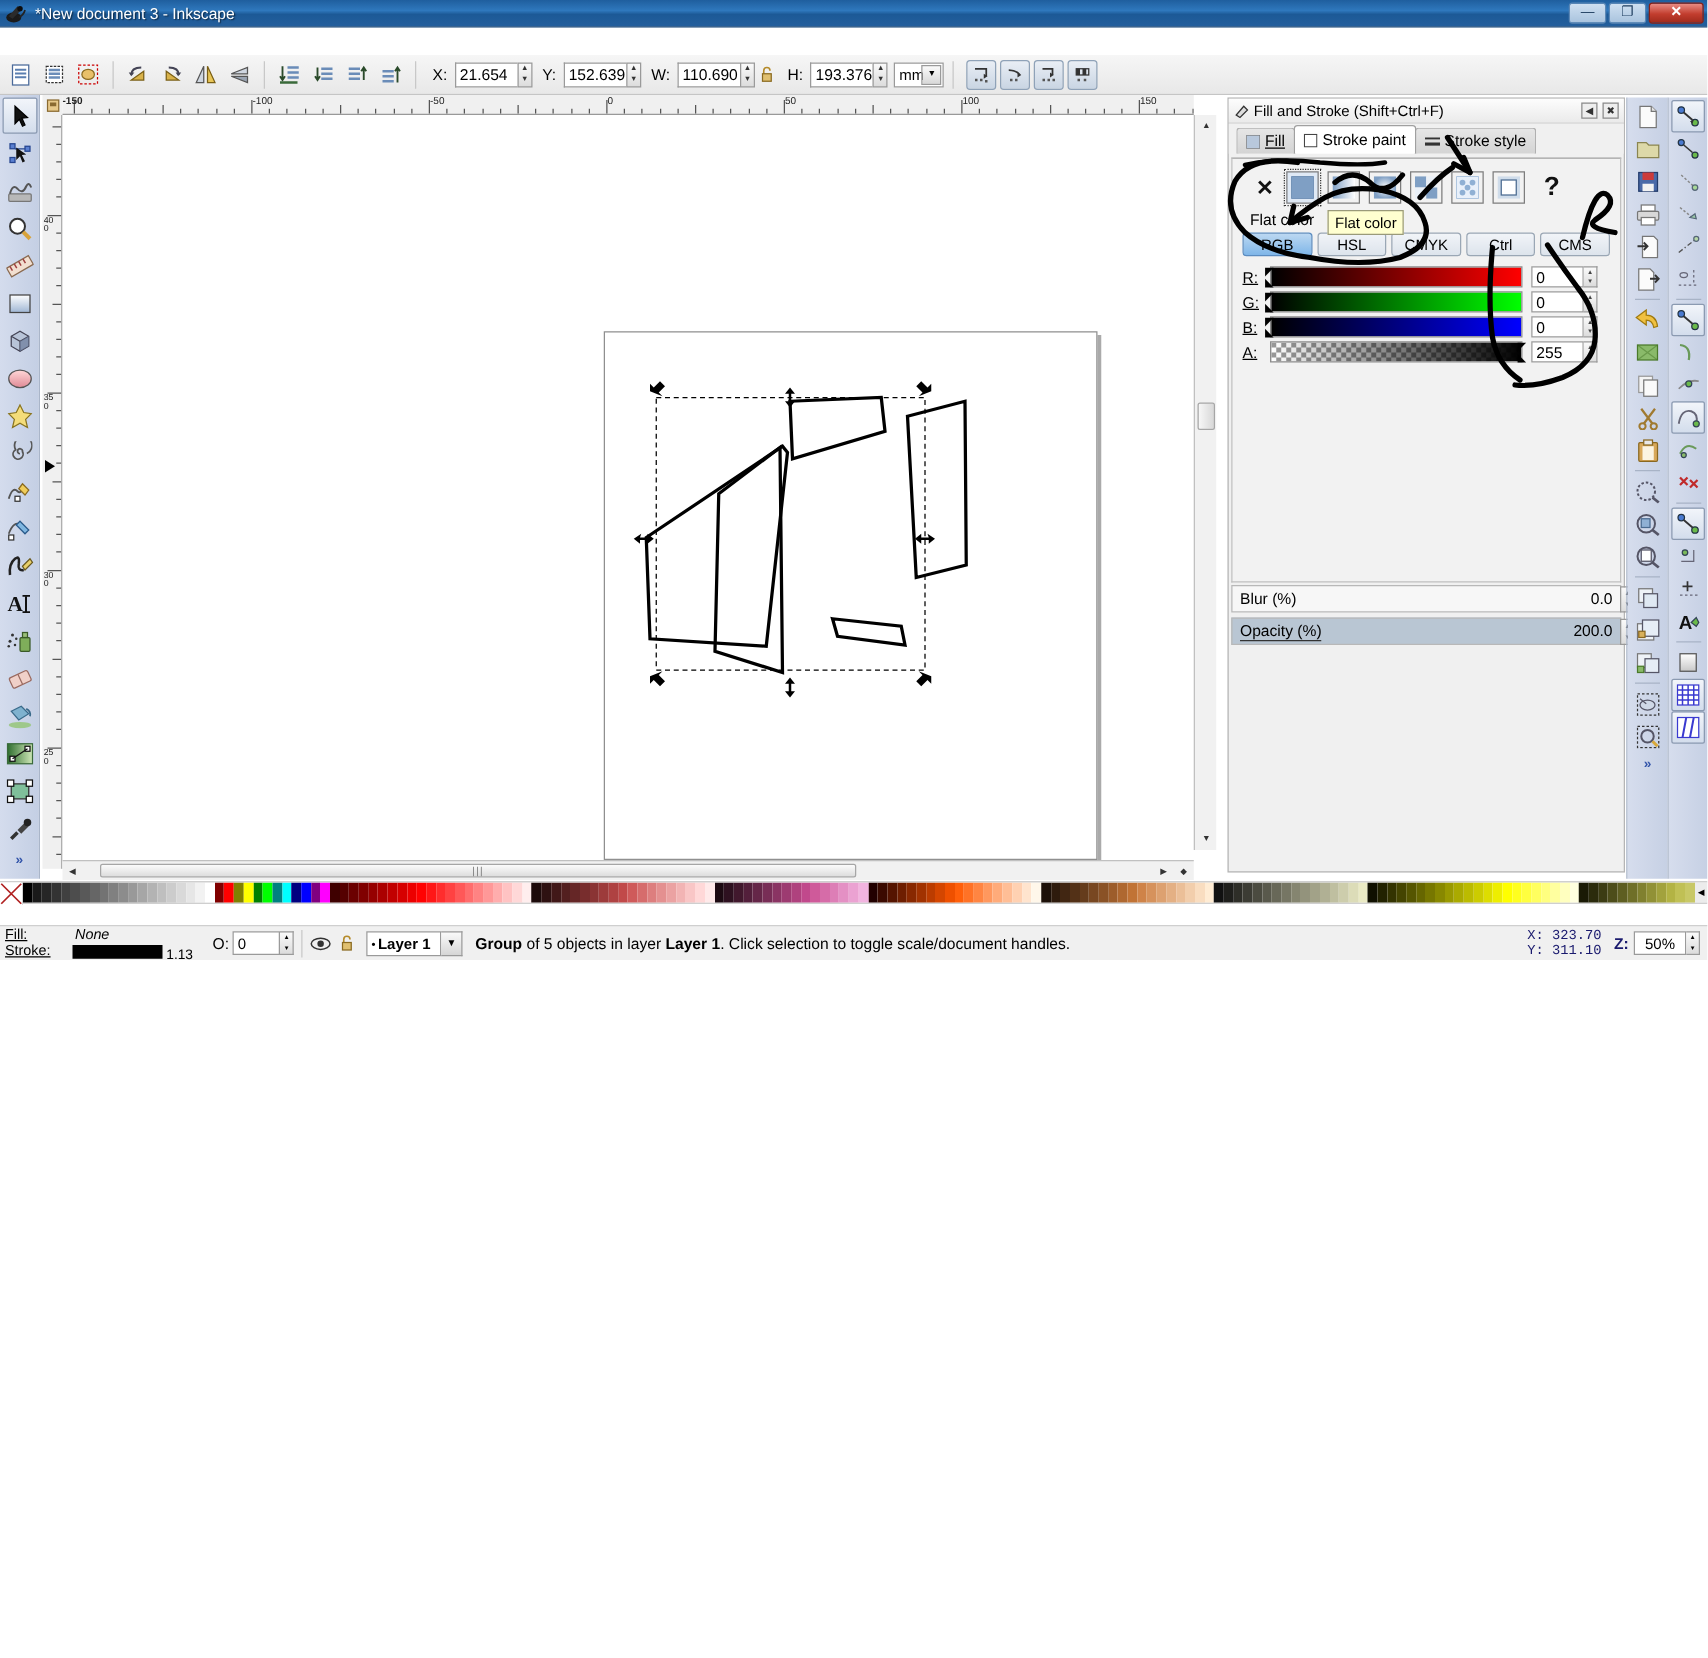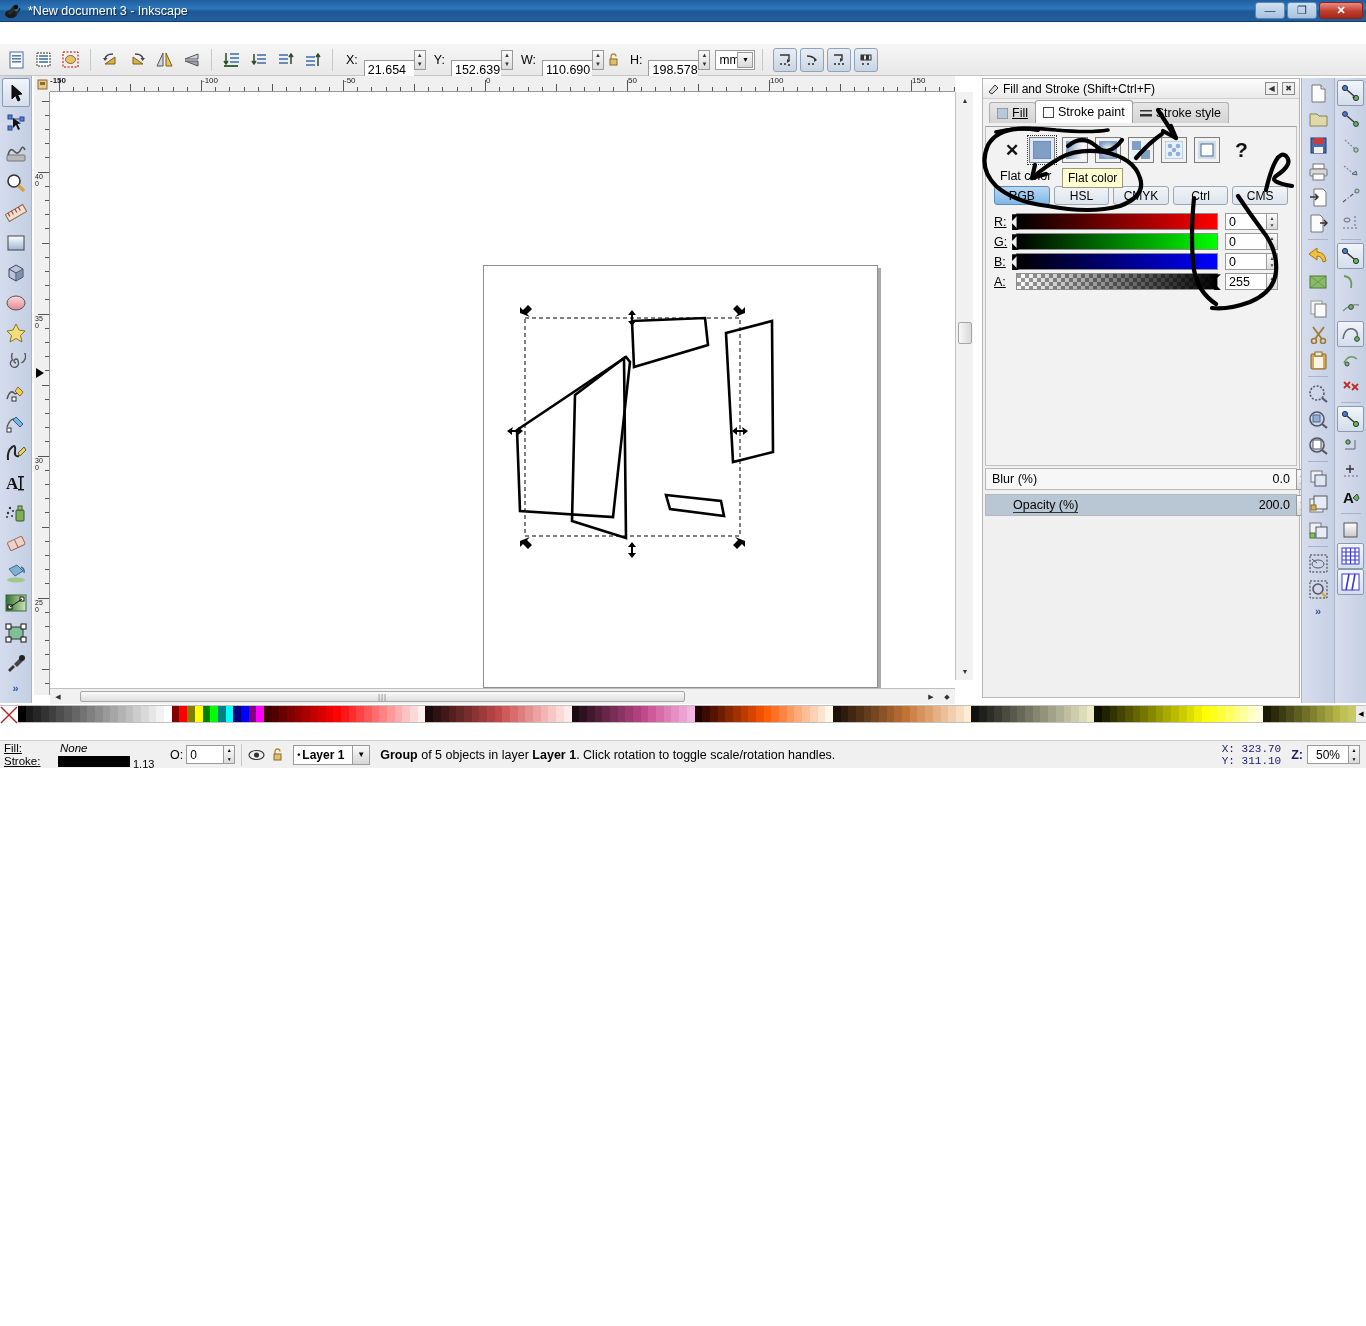--- a/index.html
+++ b/index.html
@@ -58,21 +58,21 @@
     display:flex; align-items:center; padding-left:4px; gap:2px;
   }
   .tb-btn { width:25px; height:25px; display:flex; align-items:center; justify-content:center; }
   .tb-btn svg { display:block; }
   .tb-sep { width:1px; height:22px; background:#c8c8c8; margin:0 5px; }
   .tb-label { font-size:12.5px; margin:0 4px 0 6px; }
   .spin-wrap { display:flex; align-items:stretch; height:20px; }
   .spin-input {
     width:50px; height:20px; border:1px solid #9a9a9a; border-right:none;
     background:#fff; font-size:12.5px; padding:0 3px; font-family:"Liberation Sans",sans-serif;
-    display:flex; align-items:center;margin-top:10px;
+    display:flex; align-items:center;
   }
   .spin-btns {
     width:12px; border:1px solid #9a9a9a; background:linear-gradient(to bottom,#fafafa,#dcdcdc);
     display:flex; flex-direction:column;
   }
   .spin-btns span { flex:1; display:flex; align-items:center; justify-content:center; font-size:6px; color:#333; line-height:1; }
   .unit-sel {
     margin-left:3px; height:20px; width:40px; border:1px solid #9a9a9a; background:#fff;
     display:flex; align-items:center; font-size:12px; padding-left:3px; position:relative;
   }
@@ -229,21 +229,21 @@
     width:62px; height:19px; border:1px solid #9a9a9a; background:#fff;
     font-size:12px; display:flex; align-items:center; padding-left:4px;
   }
   .blur-row, .opacity-row {
     position:absolute; left:2px; width:312px; height:22px;
     border:1px solid #b8b8b8; display:flex; align-items:center; padding:0 6px;
     font-size:12.5px;
   }
   .blur-row { top:389px; background:#f7f7f7; }
   .opacity-row { top:415px; background:#b9c6d3; }
-  .opacity-row .ul { border-bottom:1px solid #333;margin-left:21px; }
+  .opacity-row .ul { border-bottom:1px solid #333; }
   .row-val { margin-left:auto; }
   .row-spin {
     position:absolute; right:-12px; top:0px; width:12px; height:21px;
     border:1px solid #9a9a9a; background:linear-gradient(to bottom,#fafafa,#dcdcdc);
     display:flex; flex-direction:column;
   }
   .row-spin span { flex:1; display:flex; align-items:center; justify-content:center; font-size:5px; }
 
   
   .tooltip {
@@ -463,21 +463,21 @@
         </div>
     </div>
     <div class="lock-ico">
       <svg width="13" height="15">
           <path d="M4 7 L4 4.5 Q4 2 6.5 2 Q9 2 9 4.5" stroke="#b58b2a" stroke-width="1.3" fill="none"></path>
           <rect x="3" y="7" width="7" height="6" fill="#e0c070" stroke="#8a6a20"></rect>
         </svg>
     </div>
     <div class="tb-label">H:</div>
     <div class="spin-wrap">
-      <div class="spin-input">198.578</div>
+      <div class="spin-input">193.376</div>
       <div class="spin-btns">
           <span>▲</span>
           <span>▼</span>
         </div>
     </div>
     <div class="unit-sel">
       <span>mm</span>
       <span class="arrow">▼</span>
     </div>
     <div class="tb-sep"></div>
@@ -1525,21 +1525,21 @@
         </svg>
     </div>
     <div style="display:flex;margin-left:8px;">
       <div class="layer-sel">
         <span style="font-size:9px;margin-right:2px;">•</span>
         <span>Layer 1</span>
       </div>
       <div class="layer-arrow">▼</div>
     </div>
     <div class="status-msg">
-      <b>Group</b><span> of 5 objects in layer </span><b>Layer 1</b><span>. Click rotation to toggle scale/rotation handles.</span>
+      <b>Group</b><span> of 5 objects in layer </span><b>Layer 1</b><span>. Click selection to toggle scale/document handles.</span>
     </div>
     <div class="coords">
       <div><span>X:</span> <span>323.70</span></div>
       <div><span>Y:</span> <span>311.10</span></div>
     </div>
     <div class="zoom-lbl">Z:</div>
     <div class="zoom-input">50%</div>
     <div class="zoom-spin">
         <span>▲</span>
         <span>▼</span>

